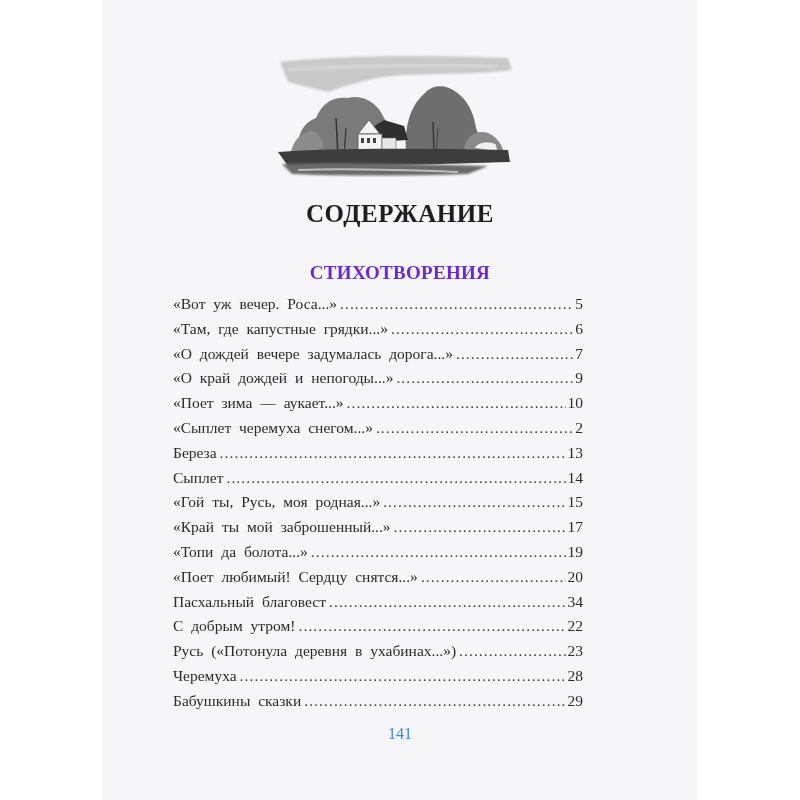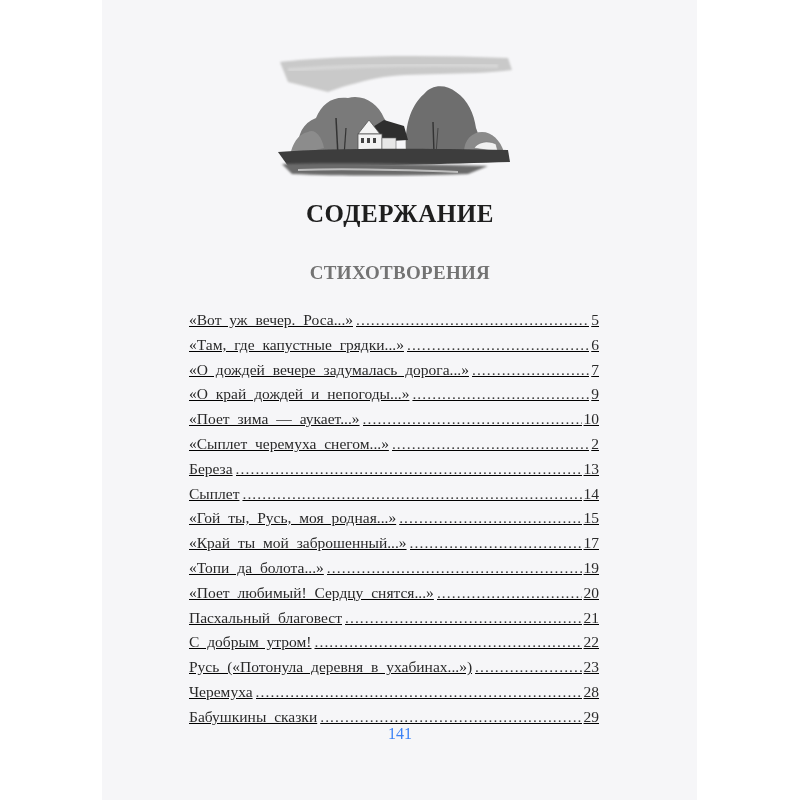--- a/index.html
+++ b/index.html
@@ -39,32 +39,31 @@
     }
     .section-title {
       position: absolute;
       left: 0;
       width: 800px;
       top: 262px;
       text-align: center;
       font-family: "Liberation Serif", "DejaVu Serif", serif;
       font-weight: bold;
       font-size: 19px;
-      color: #737373;
+      color: #6d28d9;
       letter-spacing: 0.3px;
     }
     .toc-list {
       position: absolute;
       left: 173px;
       top: 292px;
       width: 410px;
       list-style: none;
-      margin: 16px;
+      margin: 0;
       padding: 0;
-      text-decoration: underline;
     }
     .toc-row {
       display: flex;
       align-items: baseline;
       height: 24.8px;
       line-height: 24.8px;
       font-family: "Liberation Serif", "DejaVu Serif", serif;
       font-size: 15.5px;
       color: #2a2a2a;
       word-spacing: 4px;
@@ -208,21 +207,21 @@
       <span class="toc-page">19</span>
     </li>
   <li class="toc-row">
       <span class="toc-entry">«Поет любимый! Сердцу снятся...»</span>
       <span class="toc-dots"></span>
       <span class="toc-page">20</span>
     </li>
   <li class="toc-row">
       <span class="toc-entry">Пасхальный благовест</span>
       <span class="toc-dots"></span>
-      <span class="toc-page">21</span>
+      <span class="toc-page">34</span>
     </li>
   <li class="toc-row">
       <span class="toc-entry">С добрым утром!</span>
       <span class="toc-dots"></span>
       <span class="toc-page">22</span>
     </li>
   <li class="toc-row">
       <span class="toc-entry">Русь («Потонула деревня в ухабинах...»)</span>
       <span class="toc-dots"></span>
       <span class="toc-page">23</span>

